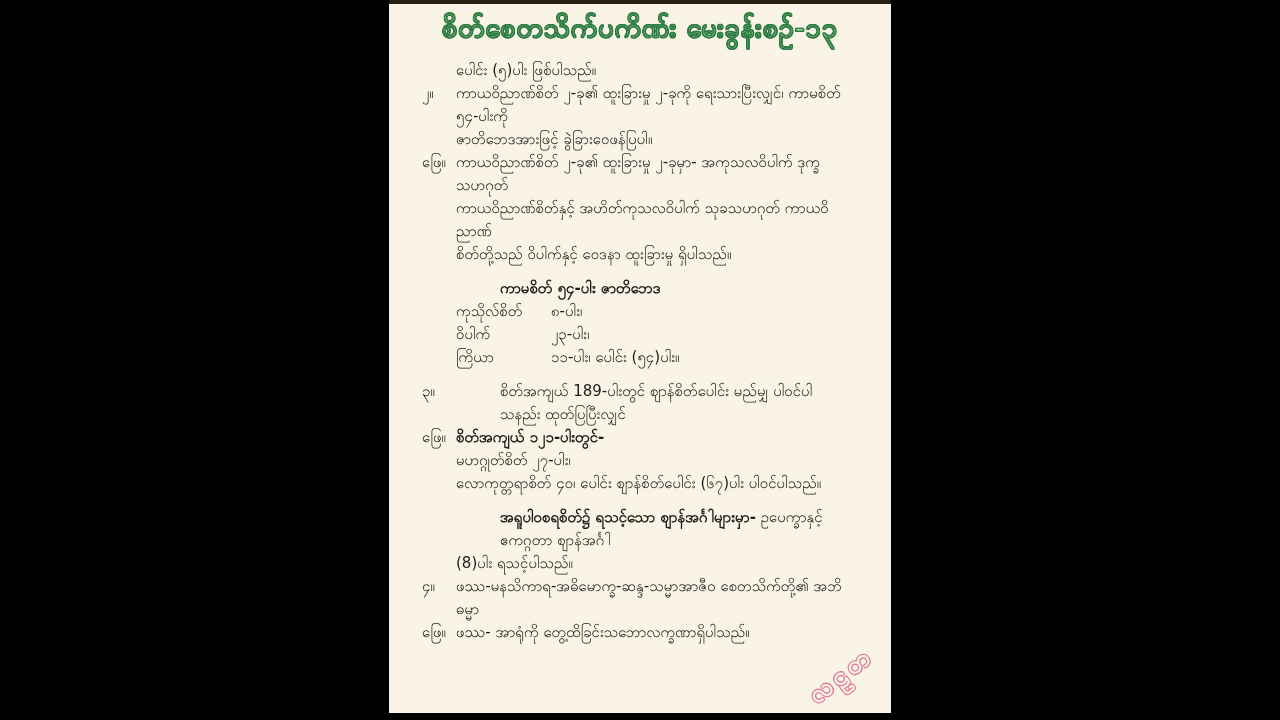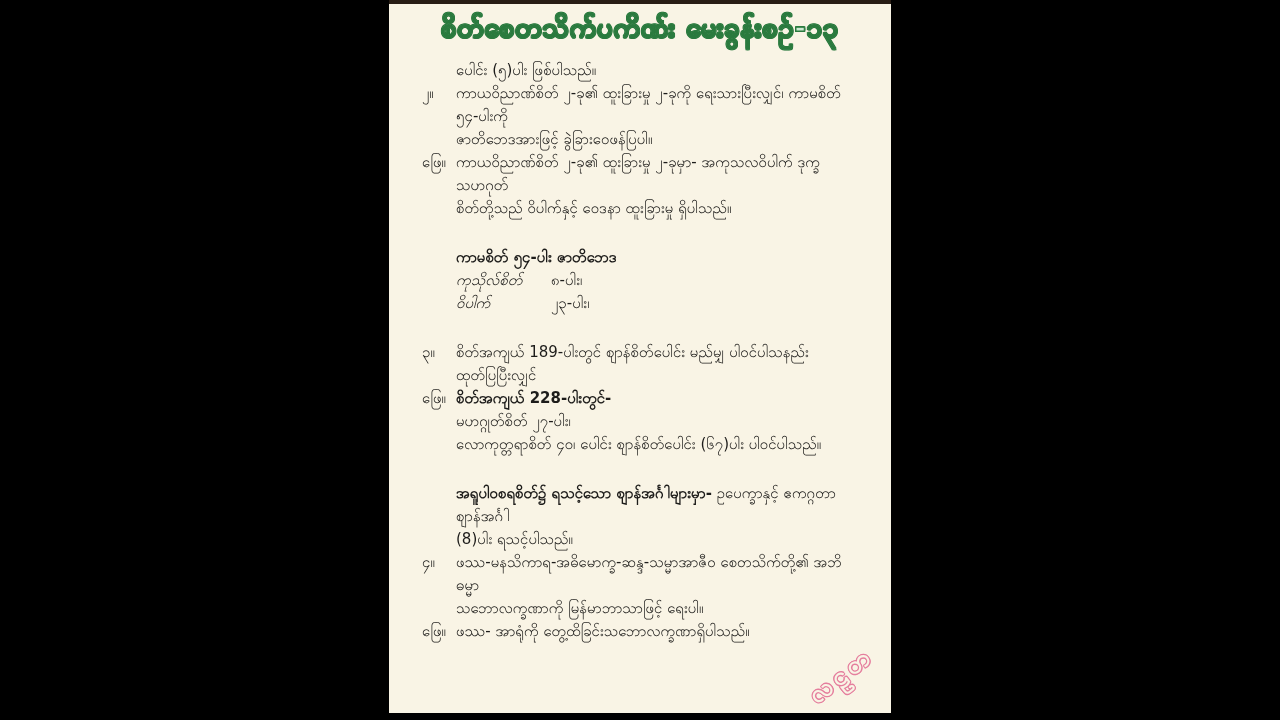--- a/index.html
+++ b/index.html
@@ -25,21 +25,21 @@
     position: absolute;
     left: 0; top: 0;
     width: 100%;
     height: 4px;
     background: var(--top-strip, #281d14);
   }
   .doc-title {
     margin: 10px 10px 0 10px;
     text-align: center;
     font-size: 27px;
-    font-weight: bold;
+    font-weight: normal;
     letter-spacing: 1px;
     color: var(--title-fill, #cde9d2);
     -webkit-text-stroke: 1px var(--title-outline, #2a7a3e);
     text-shadow:
       -1px -1px 0 var(--title-outline, #2a7a3e),
        1px -1px 0 var(--title-outline, #2a7a3e),
       -1px  1px 0 var(--title-outline, #2a7a3e),
        1px  1px 0 var(--title-outline, #2a7a3e),
       -1px  0   0 var(--title-outline, #2a7a3e),
        1px  0   0 var(--title-outline, #2a7a3e),
@@ -47,24 +47,24 @@
        0    1px 0 var(--title-outline, #2a7a3e);
   }
   .content {
     margin-top: 9px;
     padding: 0 42px 8px 33px;
     color: var(--text, #1d1c1a);
     font-size: 15px;
     line-height: 23px;
   }
   .line { display: flex; }
-  .line.gap { margin-top: 26px; }
+  .line.gap { margin-top: 11px; gap: 44px; }
   .marker { flex: 0 0 34px; }
   .text { flex: 1; }
-  .col1 { display: inline-block; width: 95px; font-style: italic; }
+  .col1 { display: inline-block; width: 95px; }
   .b { font-weight: bold; }
   .watermark {
     position: absolute;
     right: 12px;
     bottom: 18px;
     transform: rotate(-38deg);
     font-size: 25px;
     font-weight: bold;
     letter-spacing: 4px;
     color: var(--page-bg, #f9f4e5);
@@ -98,41 +98,49 @@
         <div class="line">
           <span class="marker"></span>
           <span class="text"><span class="">ဇာတိဘေဒအားဖြင့် ခွဲခြားဝေဖန်ပြပါ။</span></span>
         </div>
         <div class="line">
           <span class="marker">ဖြေ။</span>
           <span class="text"><span class="">ကာယဝိညာဏ်စိတ် ၂-ခု၏ ထူးခြားမှု ၂-ခုမှာ- အကုသလဝိပါက် ဒုက္ခသဟဂုတ်</span></span>
         </div>
         <div class="line">
           <span class="marker"></span>
+          <span class="text"><span class="">ကာယဝိညာဏ်စိတ်နှင့် အဟိတ်ကုသလဝိပါက် သုခသဟဂုတ် ကာယဝိညာဏ်</span></span>
+        </div>
+        <div class="line">
+          <span class="marker"></span>
           <span class="text"><span class="">စိတ်တို့သည် ဝိပါက်နှင့် ဝေဒနာ ထူးခြားမှု ရှိပါသည်။</span></span>
         </div>
         <div class="line gap">
           <span class="marker"></span>
           <span class="text"><span class="b">ကာမစိတ် ၅၄-ပါး ဇာတိဘေဒ</span></span>
         </div>
         <div class="line">
           <span class="marker"></span>
           <span class="text"><span class="col1">ကုသိုလ်စိတ်</span><span class="">၈-ပါး၊</span></span>
         </div>
         <div class="line">
           <span class="marker"></span>
           <span class="text"><span class="col1">ဝိပါက်</span><span class="">၂၃-ပါး၊</span></span>
         </div>
+        <div class="line">
+          <span class="marker"></span>
+          <span class="text"><span class="col1">ကြိယာ</span><span class="">၁၁-ပါး၊ ပေါင်း (၅၄)ပါး။</span></span>
+        </div>
         <div class="line gap">
           <span class="marker">၃။</span>
           <span class="text"><span class="">စိတ်အကျယ် 189-ပါးတွင် စျာန်စိတ်ပေါင်း မည်မျှ ပါဝင်ပါသနည်း ထုတ်ပြပြီးလျှင်</span></span>
         </div>
         <div class="line">
           <span class="marker">ဖြေ။</span>
-          <span class="text"><span class="b">စိတ်အကျယ် 228-ပါးတွင်-</span></span>
+          <span class="text"><span class="b">စိတ်အကျယ် ၁၂၁-ပါးတွင်-</span></span>
         </div>
         <div class="line">
           <span class="marker"></span>
           <span class="text"><span class="">မဟဂ္ဂုတ်စိတ် ၂၇-ပါး၊</span></span>
         </div>
         <div class="line">
           <span class="marker"></span>
           <span class="text"><span class="">လောကုတ္တရာစိတ် ၄၀၊ ပေါင်း စျာန်စိတ်ပေါင်း (၆၇)ပါး ပါဝင်ပါသည်။</span></span>
         </div>
         <div class="line gap">
@@ -141,23 +149,19 @@
         </div>
         <div class="line">
           <span class="marker"></span>
           <span class="text"><span class="">(8)ပါး ရသင့်ပါသည်။</span></span>
         </div>
         <div class="line">
           <span class="marker">၄။</span>
           <span class="text"><span class="">ဖဿ-မနသိကာရ-အဓိမောက္ခ-ဆန္ဒ-သမ္မာအာဇီဝ စေတသိက်တို့၏ အဘိဓမ္မာ</span></span>
         </div>
         <div class="line">
-          <span class="marker"></span>
-          <span class="text"><span class="">သဘောလက္ခဏာကို မြန်မာဘာသာဖြင့် ရေးပါ။</span></span>
-        </div>
-        <div class="line">
           <span class="marker">ဖြေ။</span>
           <span class="text"><span class="">ဖဿ- အာရုံကို တွေ့ထိခြင်းသဘောလက္ခဏာရှိပါသည်။</span></span>
         </div>
       </div>
     <div class="watermark">လဠတ</div>
   </div>
 </div>
 
 </body></html>

